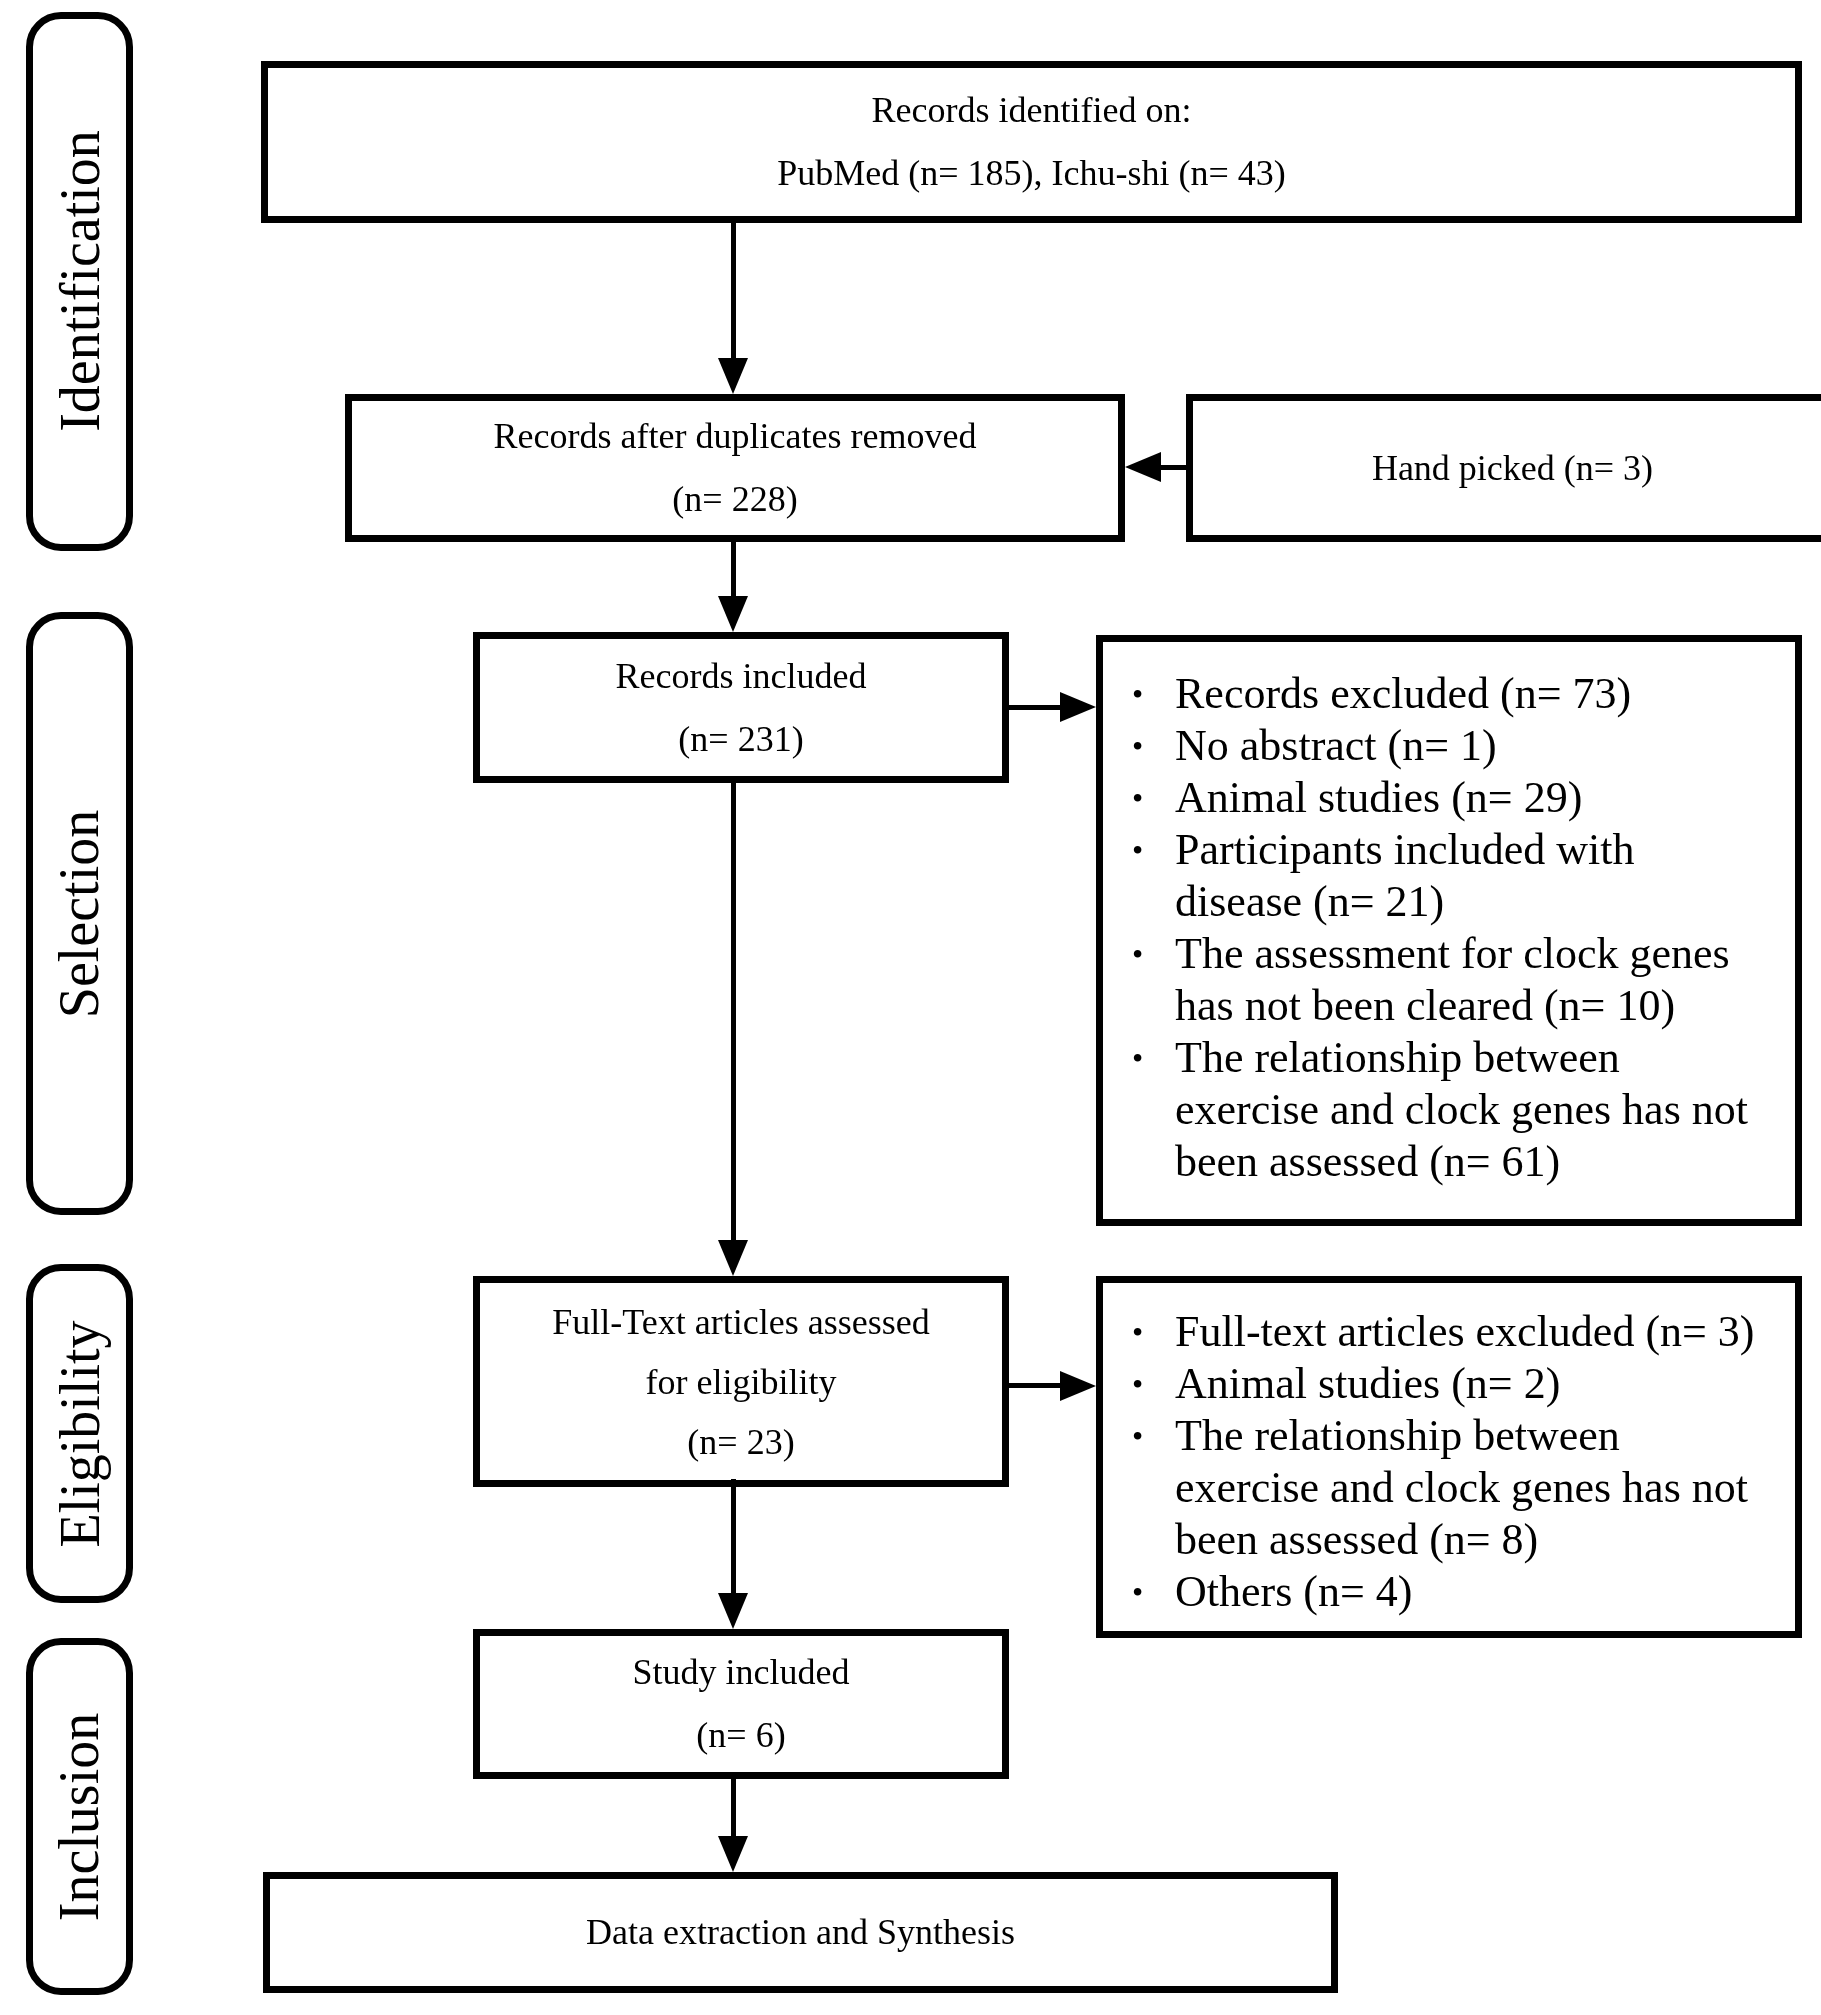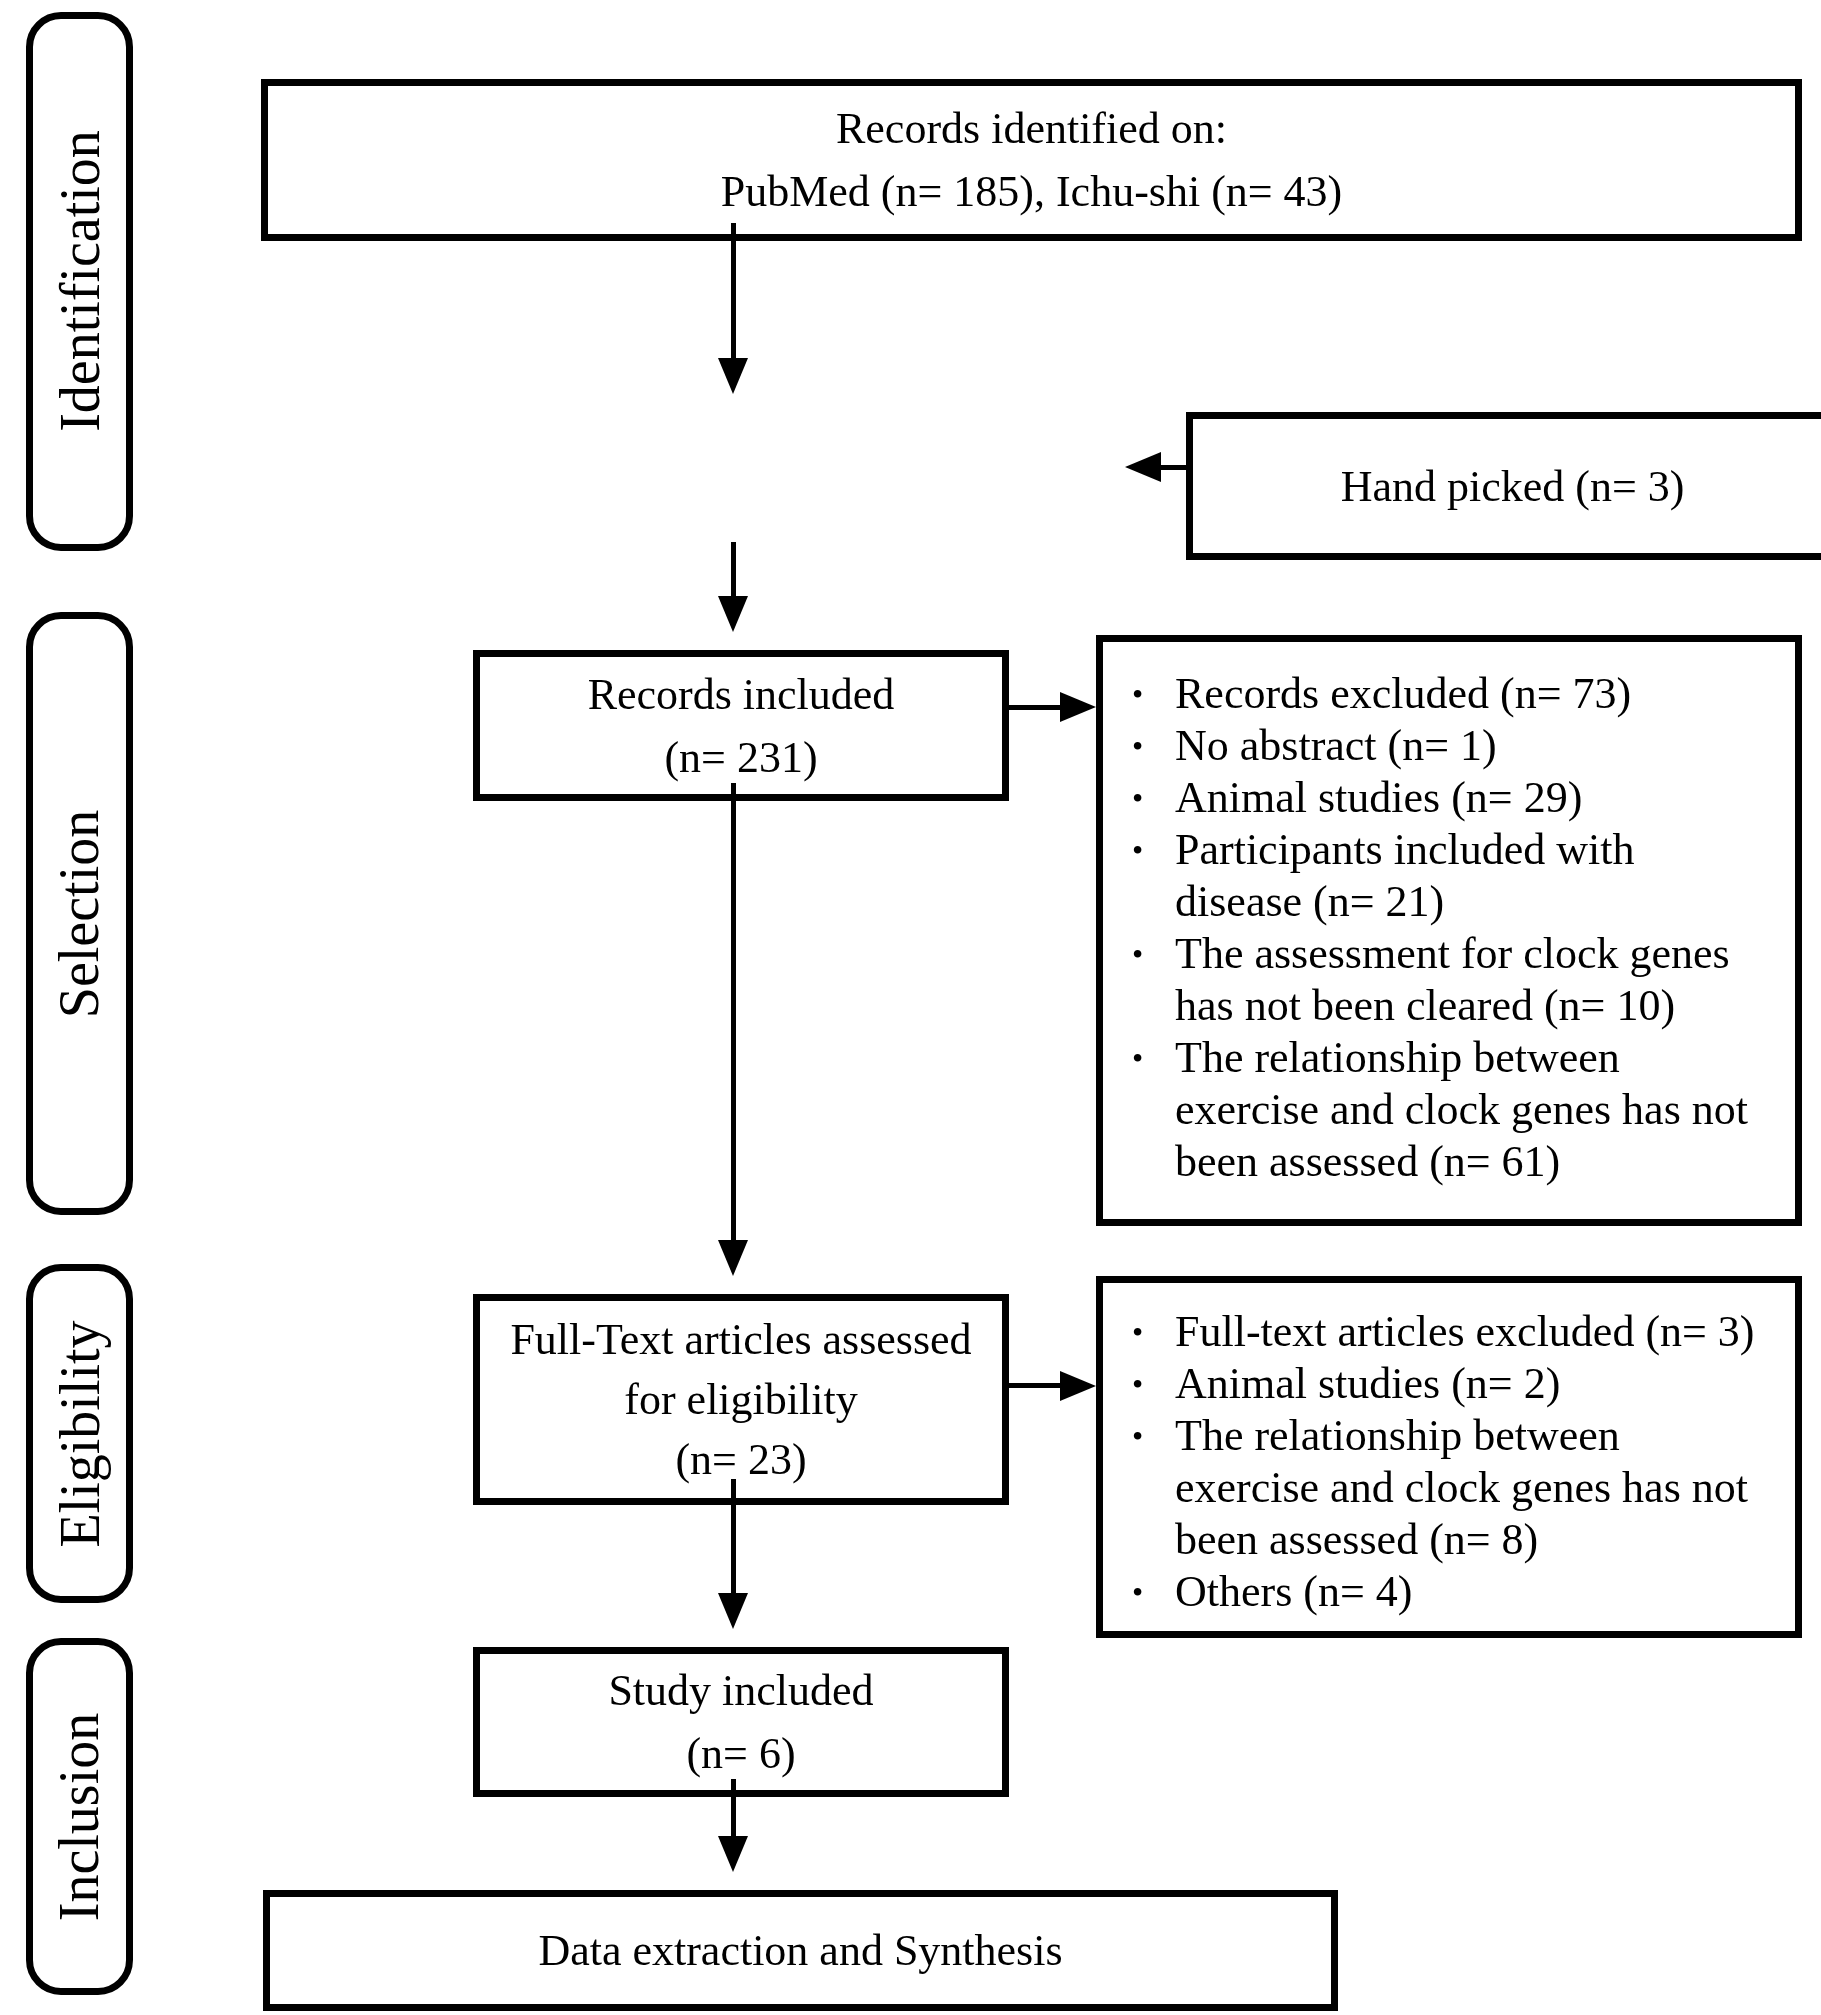--- a/index.html
+++ b/index.html
@@ -27,21 +27,21 @@
   }
 
   
   .fbox {
     position:absolute;
     border:7.5px solid var(--ink);
     background:var(--paper);
     display:flex; flex-direction:column;
     align-items:center; justify-content:center;
     text-align:center;
-    font-size:44px; line-height:63px;margin-top:18px;
+    font-size:36px; line-height:63px;
   }
 
   
   .xbox {
     position:absolute;
     border:7.5px solid var(--ink);
     background:var(--paper);
     display:flex; flex-direction:column;
     justify-content:flex-start;
     font-size:44px; line-height:52px;
@@ -98,20 +98,24 @@
   <div class="fbox" style="left:261px; top:61px; width:1541px; height:162px;">
     <div>Records identified on:</div>
     <div>PubMed (n= 185), Ichu-shi (n= 43)</div>
   </div>
 
   <div>
     <div class="vline" style="top:223px; height:137px;"></div>
     <div class="head-down" style="top:358px;"></div>
   </div>
 
+  <div class="fbox" style="left:345px; top:394px; width:780px; height:148px;">
+    <div>Records after duplicates removed</div>
+    <div>(n= 228)</div>
+  </div>
   <div class="fbox" style="left:1186px; top:394px; width:653px; height:148px;">
     <div>Hand picked (n= 3)</div>
   </div>
 
   <div>
     <div class="hline" style="left:1159px; top:465px; width:27px;"></div>
     <div class="head-left" style="left:1125px; top:452px;"></div>
   </div>
 
   <div>

